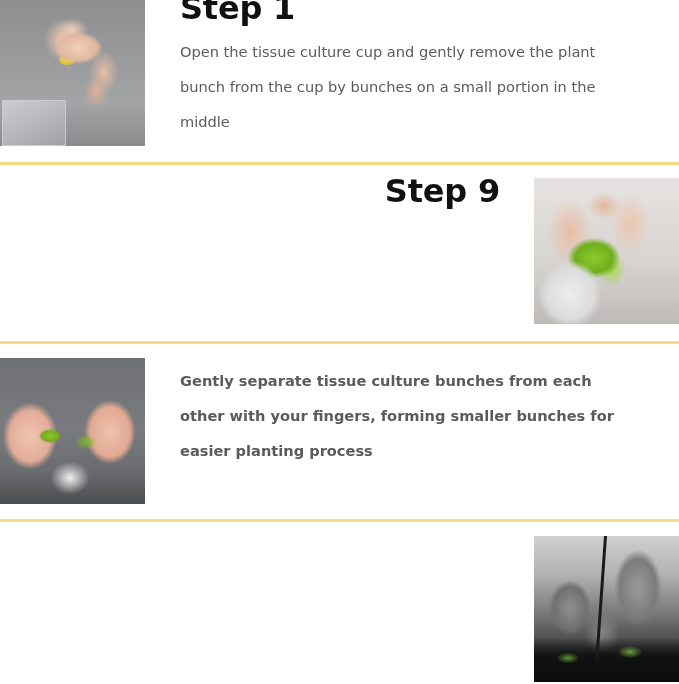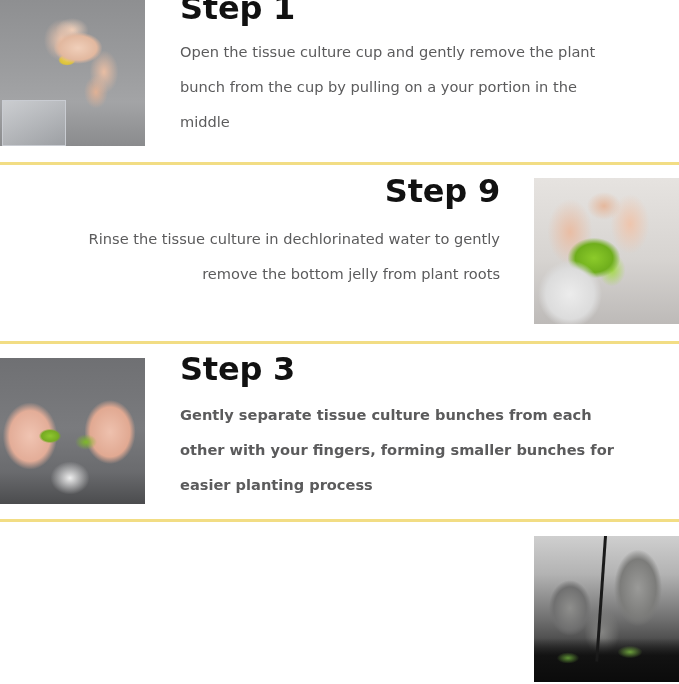--- a/index.html
+++ b/index.html
@@ -158,48 +158,46 @@
 
 <div class="page">
 
   <section class="step" style="top:0px; height:163px;">
     <div class="step-inner">
       <div class="photo left" style="top:0px;">
         <div class="ph-img ph1"></div>
       </div>
       <div class="content align-left" style="left:180px; top:-8px; width:450px;">
         <h2 class="step-title">Step 1</h2>
-        <p class="step-body" style="margin-top:8px;">Open the tissue culture cup and gently remove the plant bunch from the cup by pulling on a your portion in the middle</p>
+        <p class="step-body" style="margin-top:8px;">Open the tissue culture cup and gently remove the plant bunch from the cup by bunches on a small portion in the middle</p>
       </div>
     </div>
   </section>
 
   <div class="divider" style="top:162px;"></div>
 
   <section class="step" style="top:165px; height:177px;">
     <div class="step-inner">
       <div class="photo right" style="top:13px;">
         <div class="ph-img ph2"></div>
       </div>
       <div class="content align-right" style="left:60px; top:10px; width:440px;">
         <h2 class="step-title">Step 9</h2>
-        <p class="step-body" style="margin-top:12px;">Rinse the tissue culture in dechlorinated water to gently remove the bottom jelly from plant roots</p>
       </div>
     </div>
   </section>
 
   <div class="divider" style="top:341px;"></div>
 
   <section class="step" style="top:345px; height:175px;">
     <div class="step-inner">
       <div class="photo left" style="top:13px;">
         <div class="ph-img ph3"></div>
       </div>
       <div class="content align-left" style="left:180px; top:8px; width:450px;">
-        <h2 class="step-title">Step 3</h2>
         <p class="step-body" style="margin-top:10px;font-weight:bold;">Gently separate tissue culture bunches from each other with your fingers, forming smaller bunches for easier planting process</p>
       </div>
     </div>
   </section>
 
   <div class="divider" style="top:519px;"></div>
 
   <section class="step" style="top:523px; height:161px;">
     <div class="step-inner">
       <div class="photo right" style="top:13px;">

